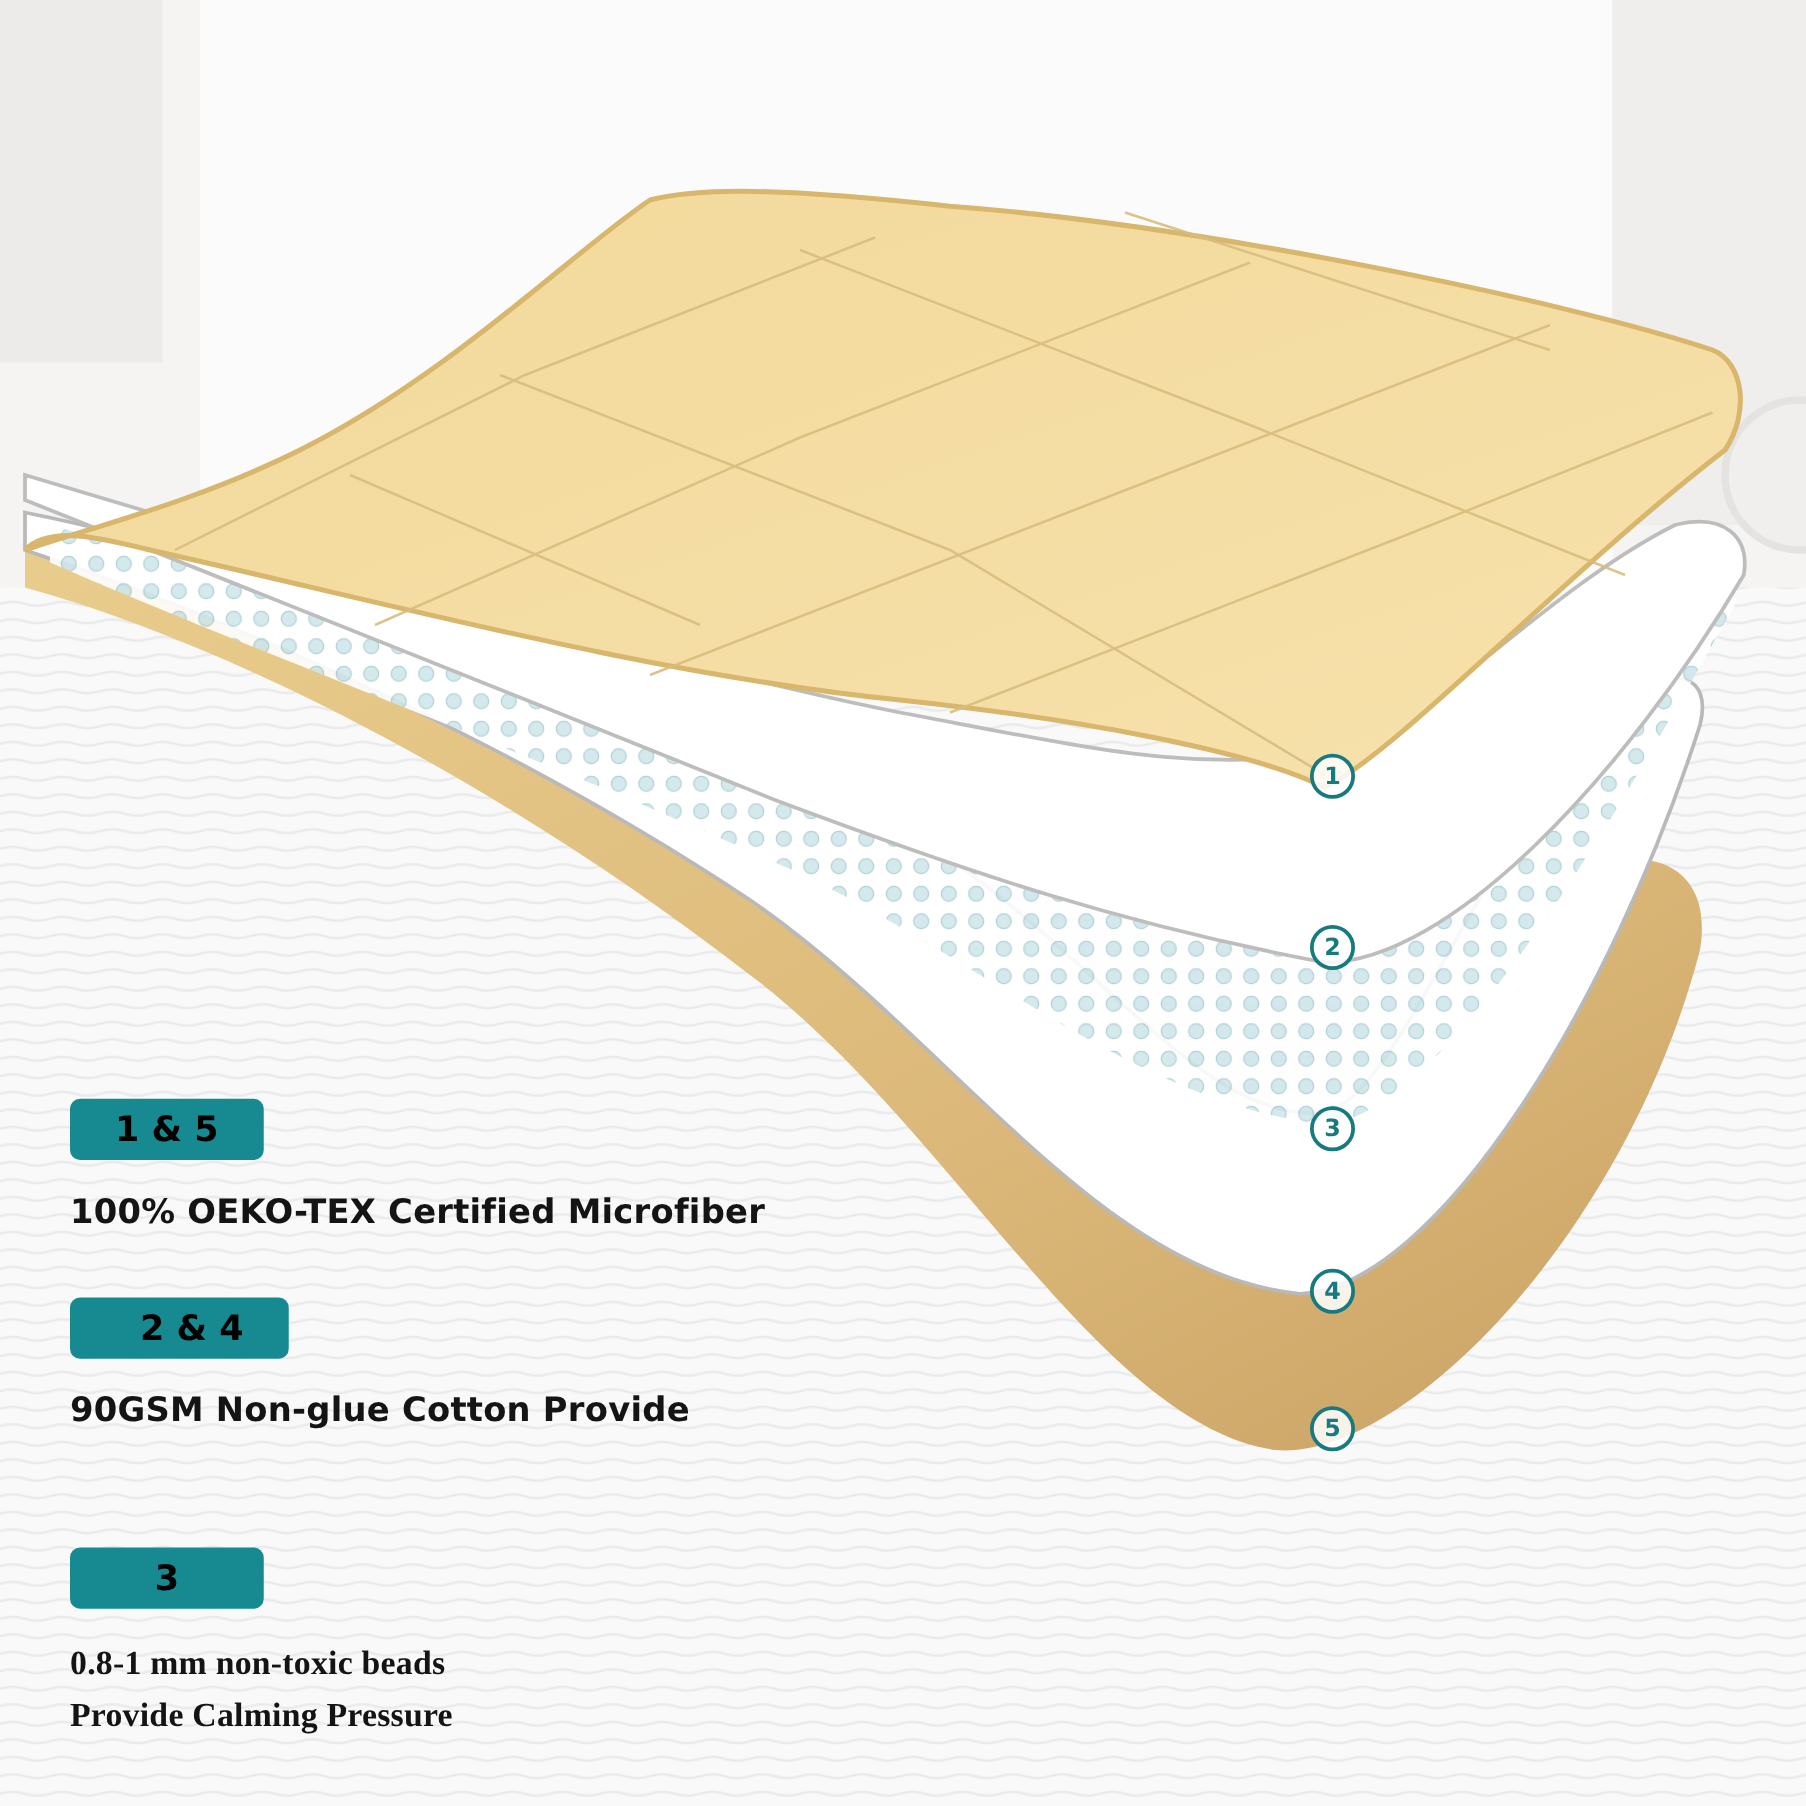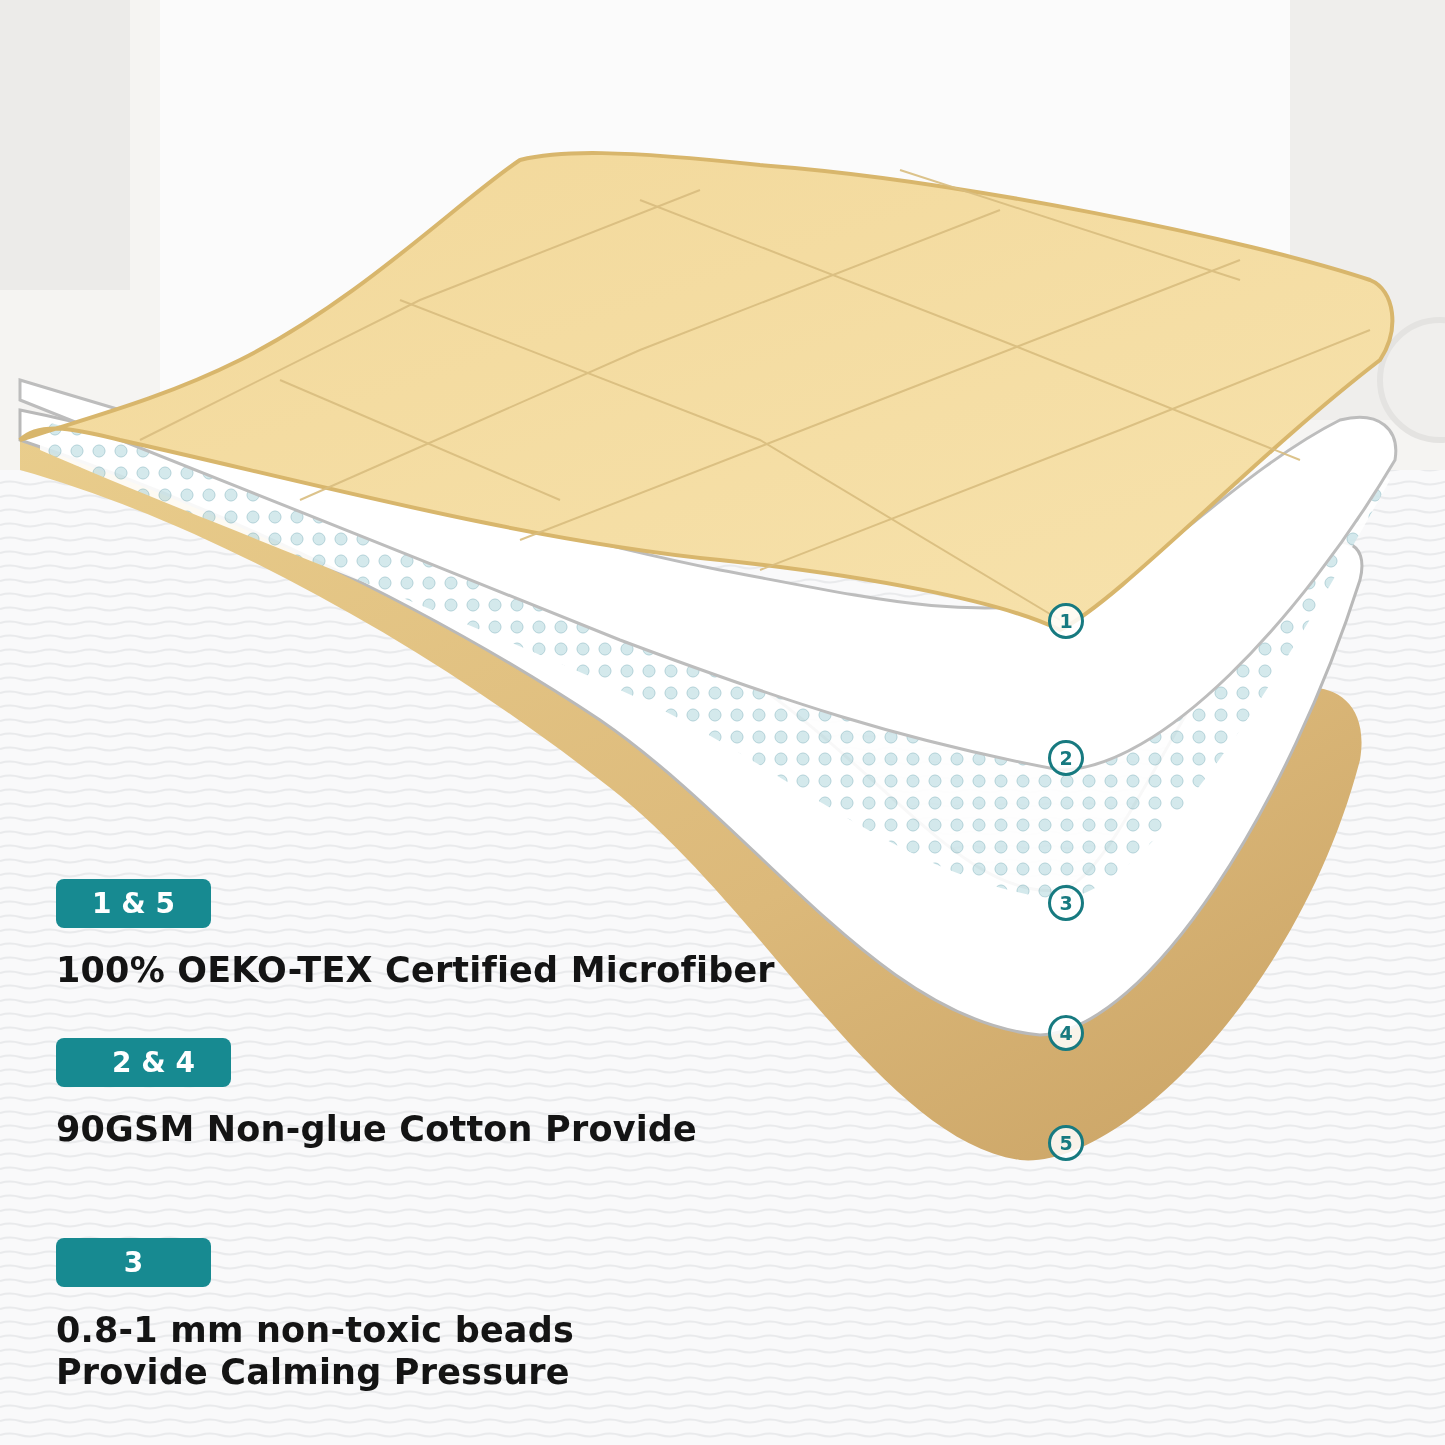--- a/index.html
+++ b/index.html
@@ -1,25 +1,25 @@
 <!DOCTYPE html>
 <html><head>
 <meta charset="utf-8">
 <style>
   html, body { margin: 0; padding: 0; }
   body { width: 1445px; height: 1445px; overflow: hidden; position: relative;
          background: #f6f5f3; font-family: "DejaVu Sans", sans-serif; }
   .bg { position: absolute; inset: 0; }
   .illus { position: absolute; inset: 0; }
   .badge { position: absolute; left: 56px; width: 155px; height: 49px;
-           background: #178a91; border-radius: 8px; color: #ffffff;
+           background: #178a91; border-radius: 8px; color: #000000;
            font-weight: bold; font-size: 28px; display: flex;
            align-items: center; justify-content: center; }
   .desc { position: absolute; left: 56px; color: #141414; font-weight: bold;
-          font-size: 35px; line-height: 42px; letter-spacing: 0.2px; }
+          font-size: 27px; line-height: 42px; letter-spacing: 0.2px; }
   .num { position: absolute; width: 30px; height: 30px; border: 3px solid #177a80;
          border-radius: 50%; background: rgba(255,255,255,0.85); color: #177a80;
          font-weight: bold; font-size: 19px; display: flex; align-items: center;
          justify-content: center; box-sizing: content-box; }
 </style>
 </head>
 <body>
 
 <svg class="bg" width="1445" height="1445" viewBox="0 0 1445 1445">
   <defs>
@@ -85,16 +85,16 @@
 <div class="desc" style="top:949px;">
   <div>100% OEKO-TEX Certified Microfiber</div>
 </div>
 
 <div class="badge" style="top:1038px;padding-left:20px;">2 &amp; 4</div>
 <div class="desc" style="top:1108px;">
   <div>90GSM Non-glue Cotton Provide</div>
 </div>
 
 <div class="badge" style="top:1238px;">3</div>
-<div class="desc" style="top:1309px;">
+<div class="desc" style="top:1309px;font-family:Liberation Serif, serif;">
   <div>0.8-1 mm non-toxic beads</div>
   <div>Provide Calming Pressure</div>
 </div>
 
 </body></html>

